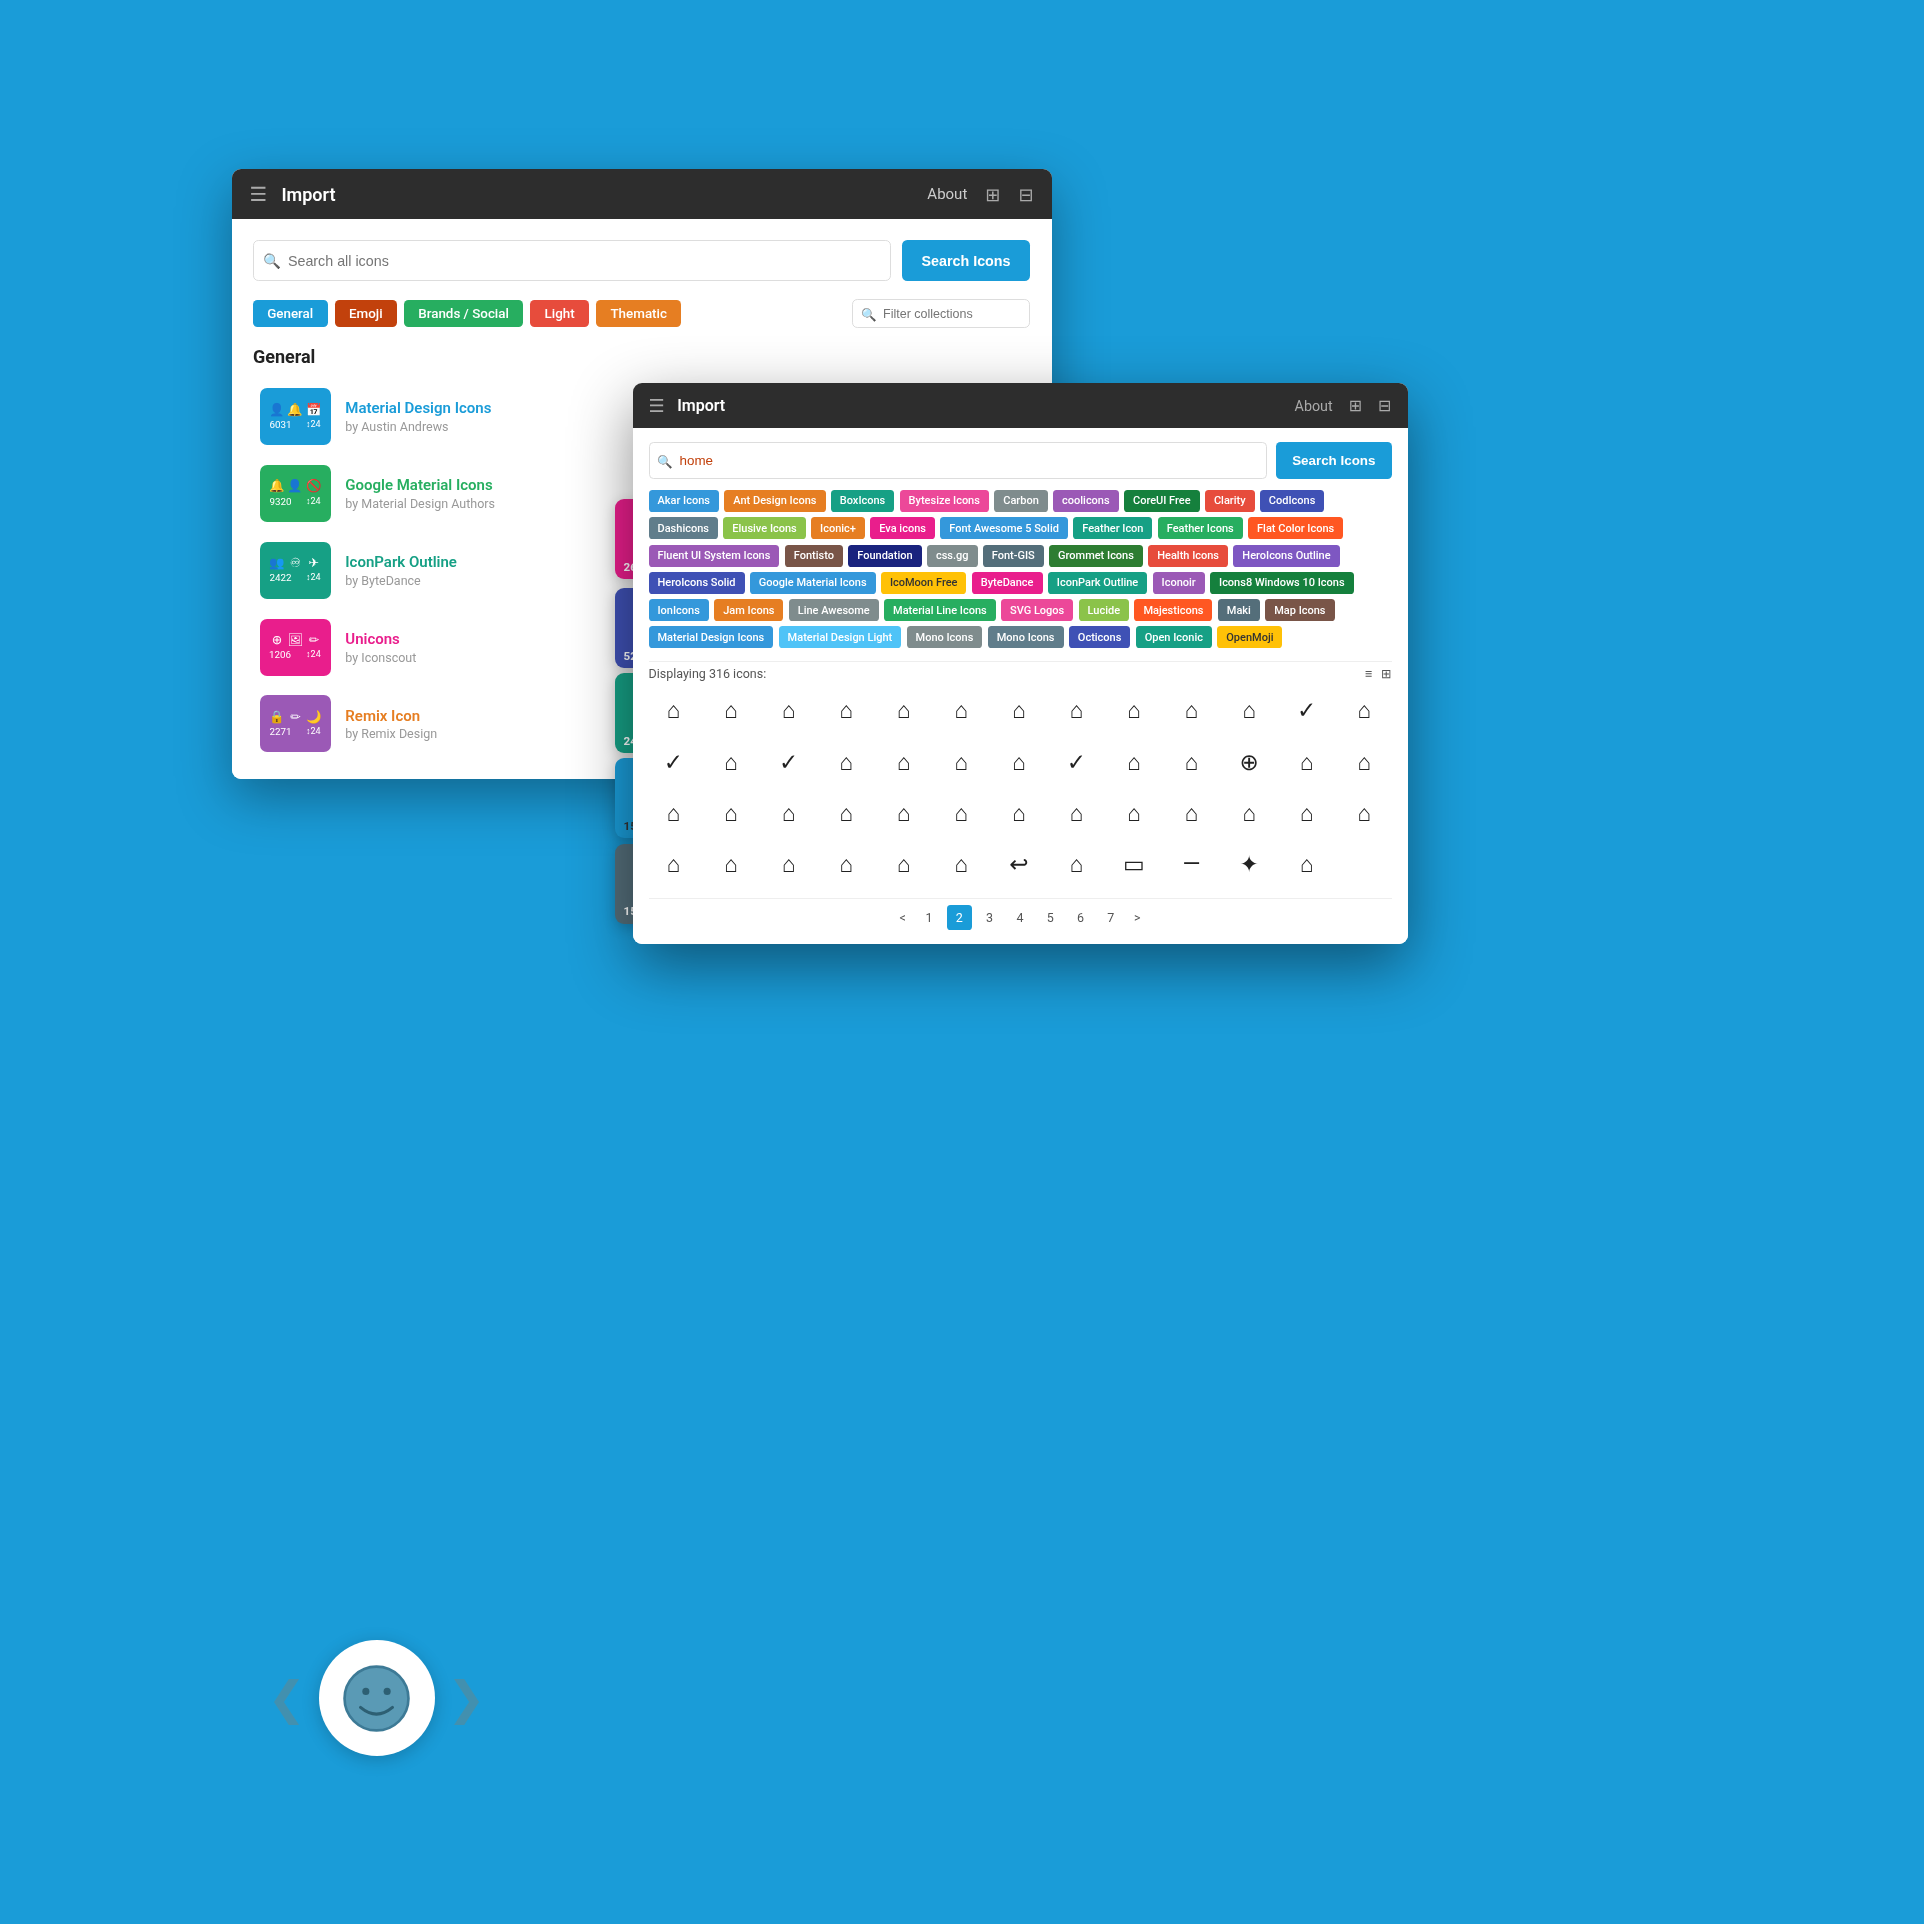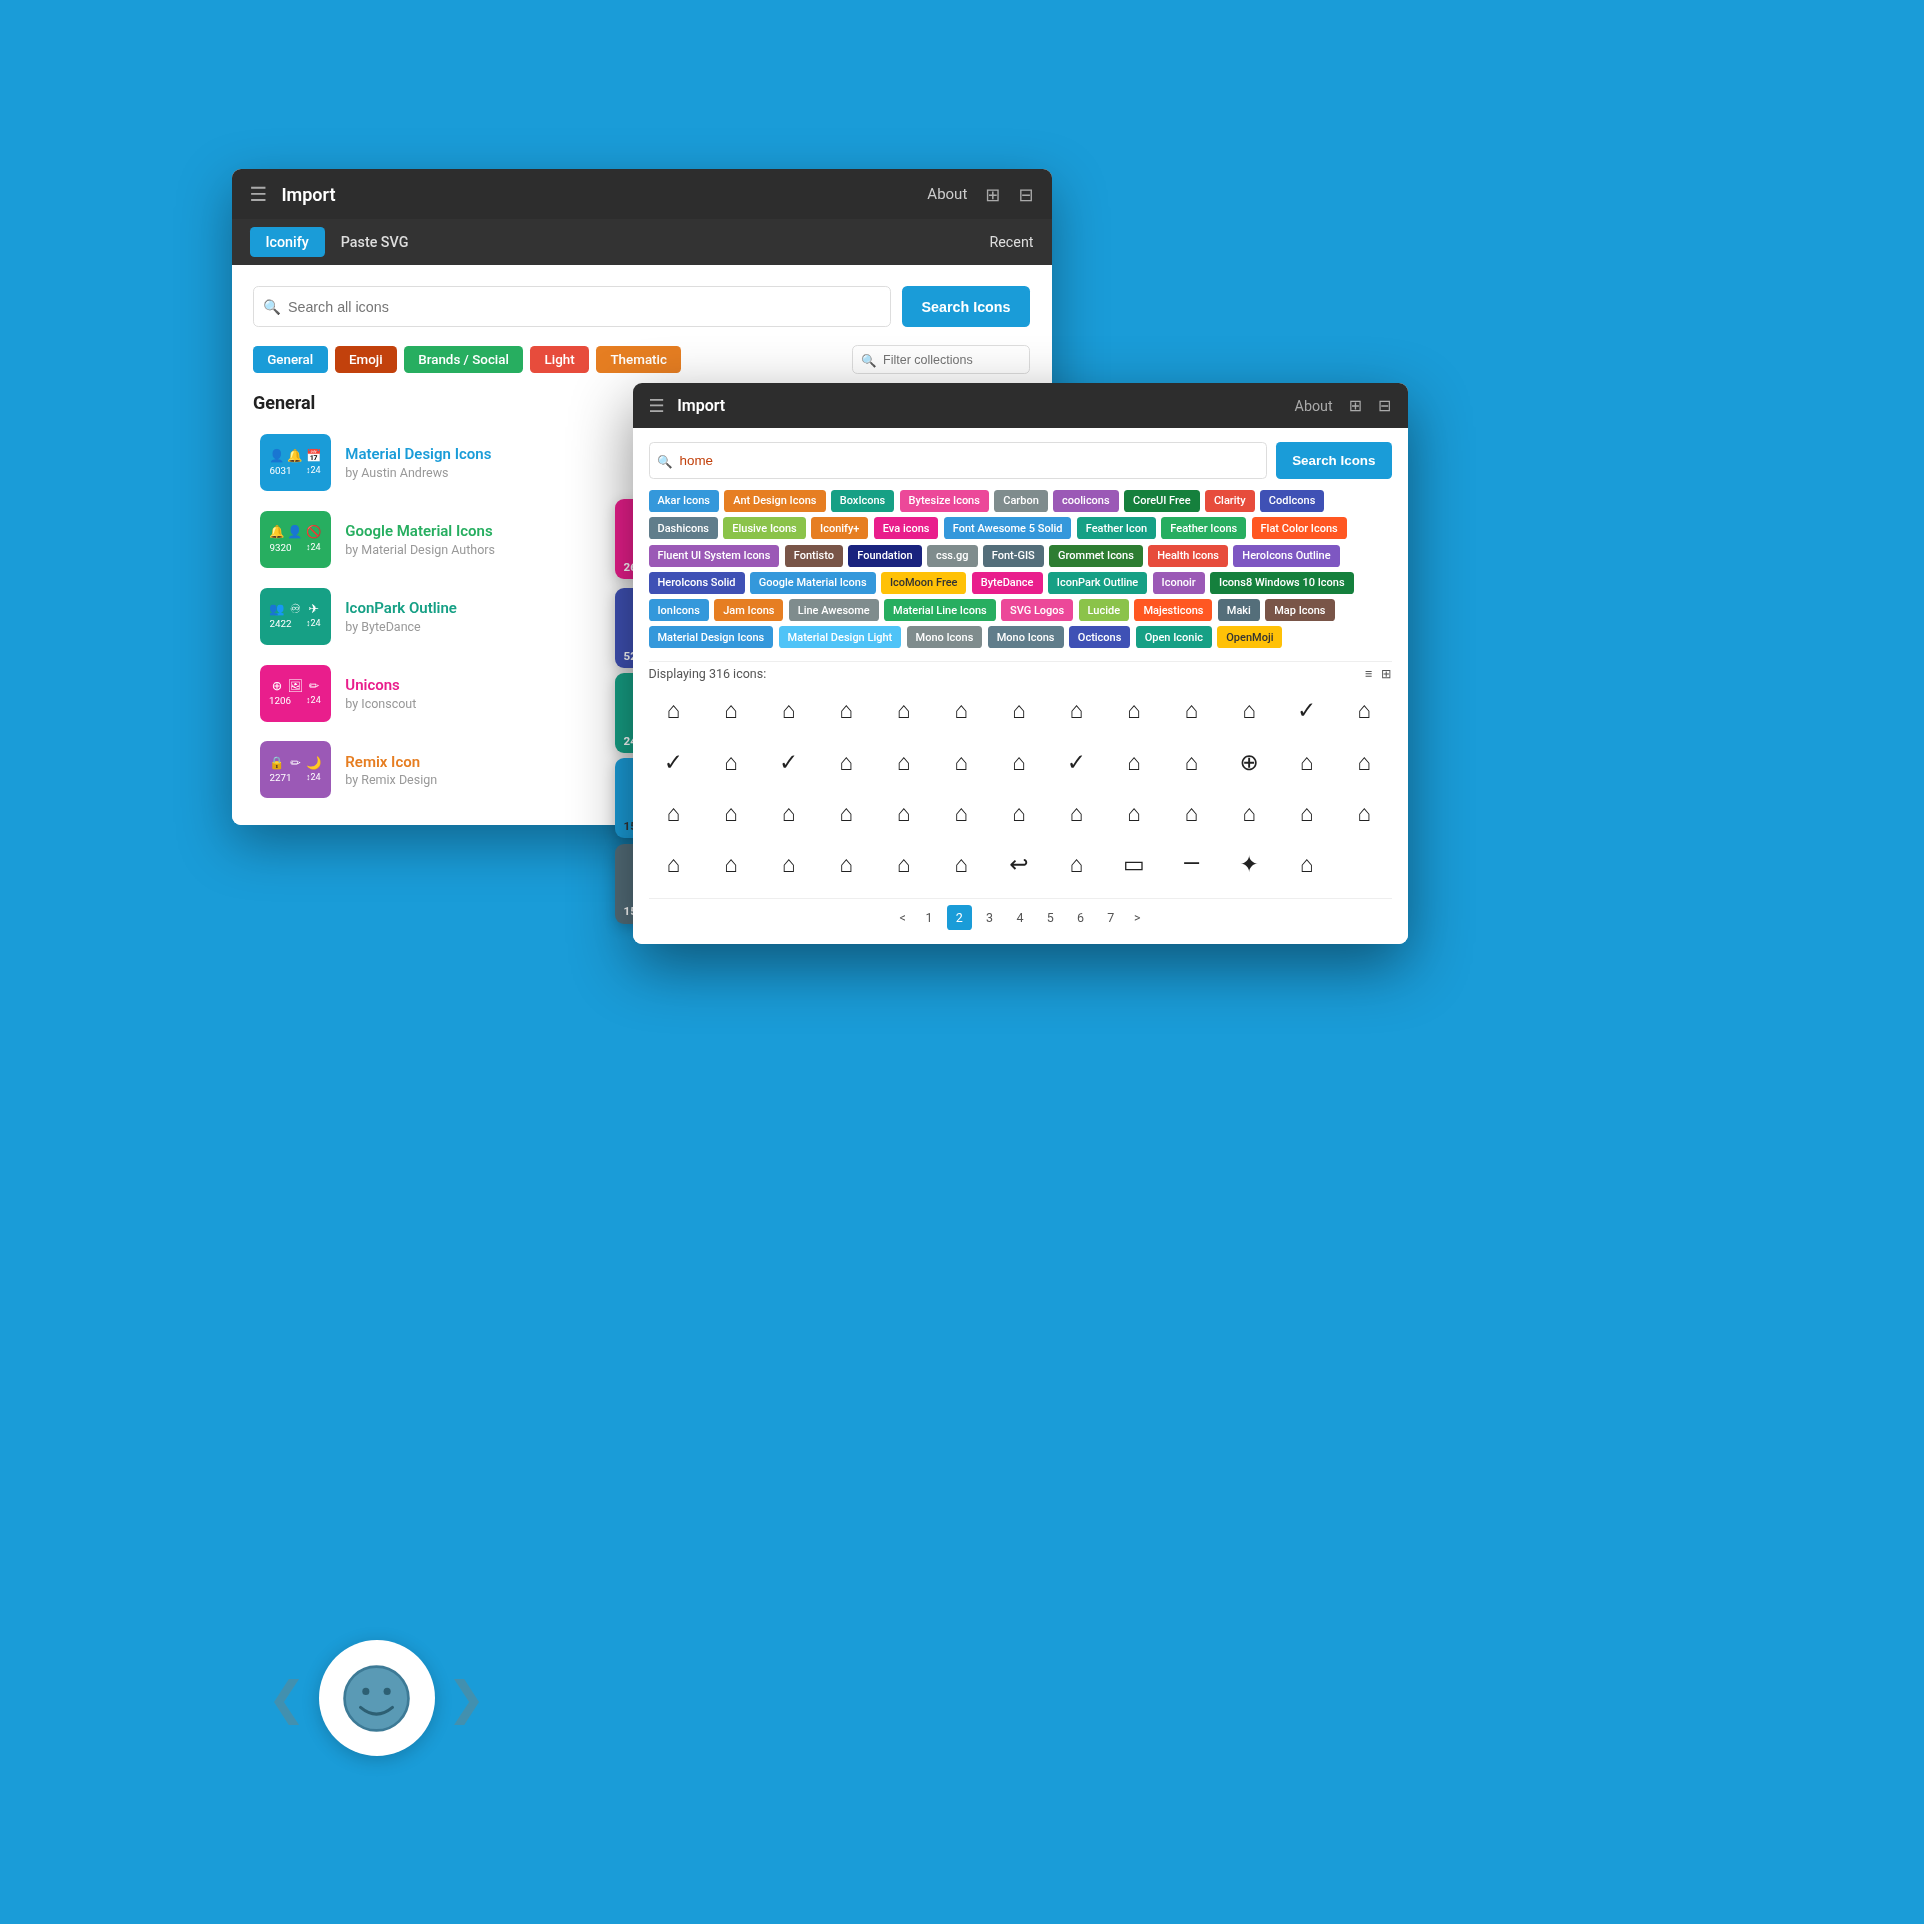--- a/index.html
+++ b/index.html
@@ -543,25 +543,20 @@
     <div class="window-titlebar">
       <span class="titlebar-menu-icon">☰</span>
       <span class="titlebar-title">Import</span>
       <div class="titlebar-right">
         <span>About</span>
         <span class="titlebar-icon">⊞</span>
         <span class="titlebar-icon">⊟</span>
       </div>
     </div>
 
-    <div class="window-tabs">
-      <div class="tab tab-active">Iconify</div>
-      <div class="tab tab-inactive">Paste SVG</div>
-      <div class="tab-recent">Recent</div>
-    </div>
 
     <div class="window-body">
       <div class="search-row">
         <div class="search-input-wrap">
           <span class="search-icon-inner">🔍</span>
           <input class="search-input" type="text" placeholder="Search all icons" style="">
         </div>
         <button class="btn-search-icons">Search Icons</button>
       </div>
 
@@ -720,21 +715,21 @@
             <span class="ws-tag wt-orange">Ant Design Icons</span>
             <span class="ws-tag wt-teal">BoxIcons</span>
             <span class="ws-tag wt-darkblue">Bytesize Icons</span>
             <span class="ws-tag wt-gray">Carbon</span>
             <span class="ws-tag wt-purple">coolicons</span>
             <span class="ws-tag wt-cyan">CoreUI Free</span>
             <span class="ws-tag wt-red">Clarity</span>
             <span class="ws-tag wt-indigo">CodIcons</span>
             <span class="ws-tag wt-bluegray">Dashicons</span>
             <span class="ws-tag wt-lime">Elusive Icons</span>
-            <span class="ws-tag wt-orange">Iconify+</span>
+            <span class="ws-tag wt-orange">Iconic+</span>
             <span class="ws-tag wt-pink">Eva icons</span>
             <span class="ws-tag wt-blue">Font Awesome 5 Solid</span>
             <span class="ws-tag wt-teal">Feather Icon</span>
             <span class="ws-tag wt-green">Feather Icons</span>
             <span class="ws-tag wt-deeporange">Flat Color Icons</span>
             <span class="ws-tag wt-purple">Fluent UI System Icons</span>
             <span class="ws-tag wt-brown">Fontisto</span>
             <span class="ws-tag wt-navy">Foundation</span>
             <span class="ws-tag wt-gray">css.gg</span>
             <span class="ws-tag wt-steel">Font-GIS</span>

